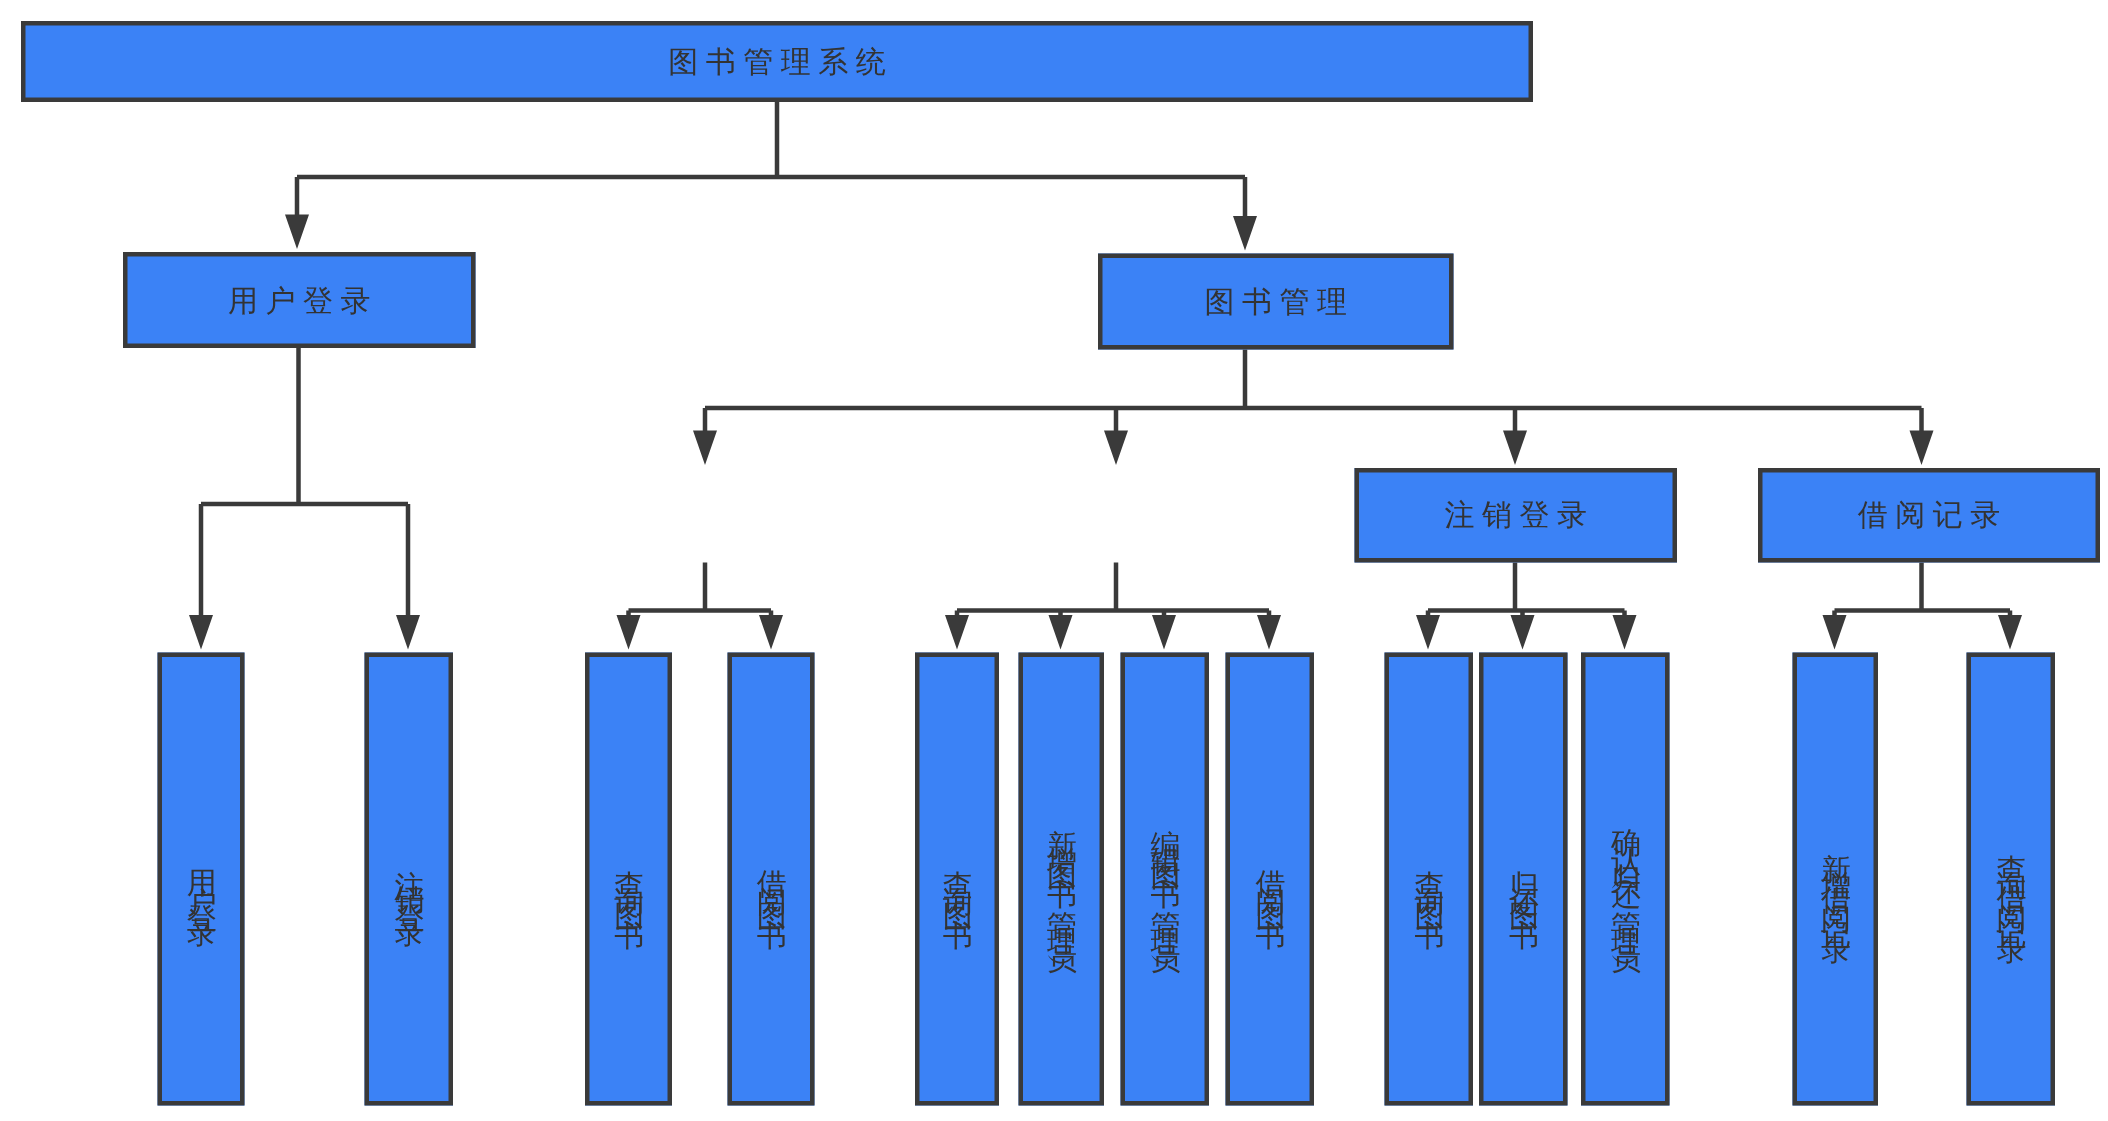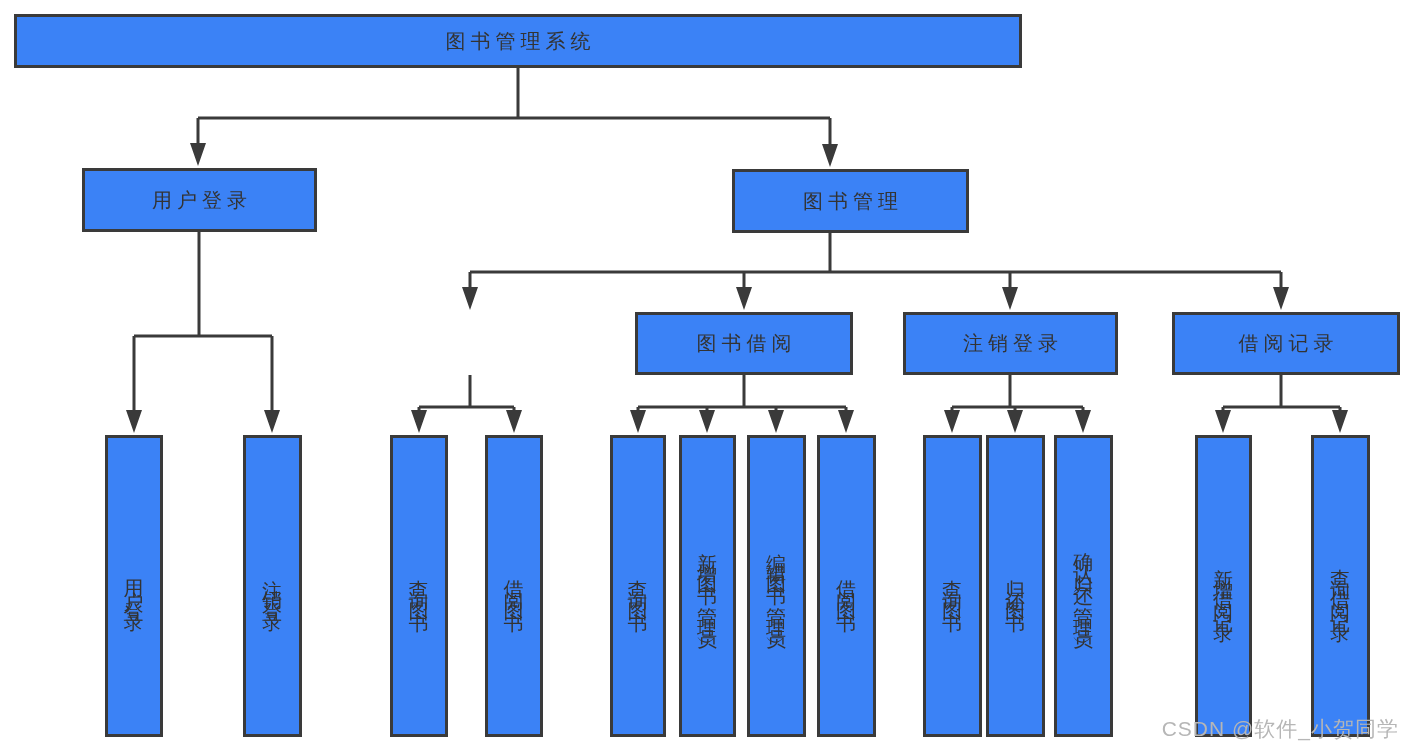--- a/index.html
+++ b/index.html
@@ -73,23 +73,20 @@
     <span class="lbl">图书管理系统</span>
   </div>
 
   <div class="node" style="left:82px; top:168px; width:235px; height:64px;">
     <span class="lbl">用户登录</span>
   </div>
   <div class="node" style="left:711px; top:169px; width:237px; height:64px;margin-left:21px;">
     <span class="lbl">图书管理</span>
   </div>
 
-  <div class="node" style="left:635px; top:312px; width:218px; height:63px;">
-    <span class="lbl">图书借阅</span>
-  </div>
   <div class="node" style="left:903px; top:312px; width:215px; height:63px;">
     <span class="lbl">注销登录</span>
   </div>
   <div class="node" style="left:1172px; top:312px; width:228px; height:63px;text-align:center;">
     <span class="lbl">借阅记录</span>
   </div>
 
   <div class="node v" style="left:105px; top:435px; width:58px; height:302px;">
     <span class="lbl">用户登录</span>
   </div>
@@ -127,15 +124,14 @@
     <span class="lbl">确认归还（管理员）</span>
   </div>
 
   <div class="node v" style="left:1195px; top:435px; width:57px; height:302px;">
     <span class="lbl">新增借阅记录</span>
   </div>
   <div class="node v" style="left:1311px; top:435px; width:59px; height:302px;">
     <span class="lbl">查询借阅记录</span>
   </div>
 
-  <div class="watermark">CSDN @软件_小贺同学</div>
 
 </div>
 
 </body></html>

